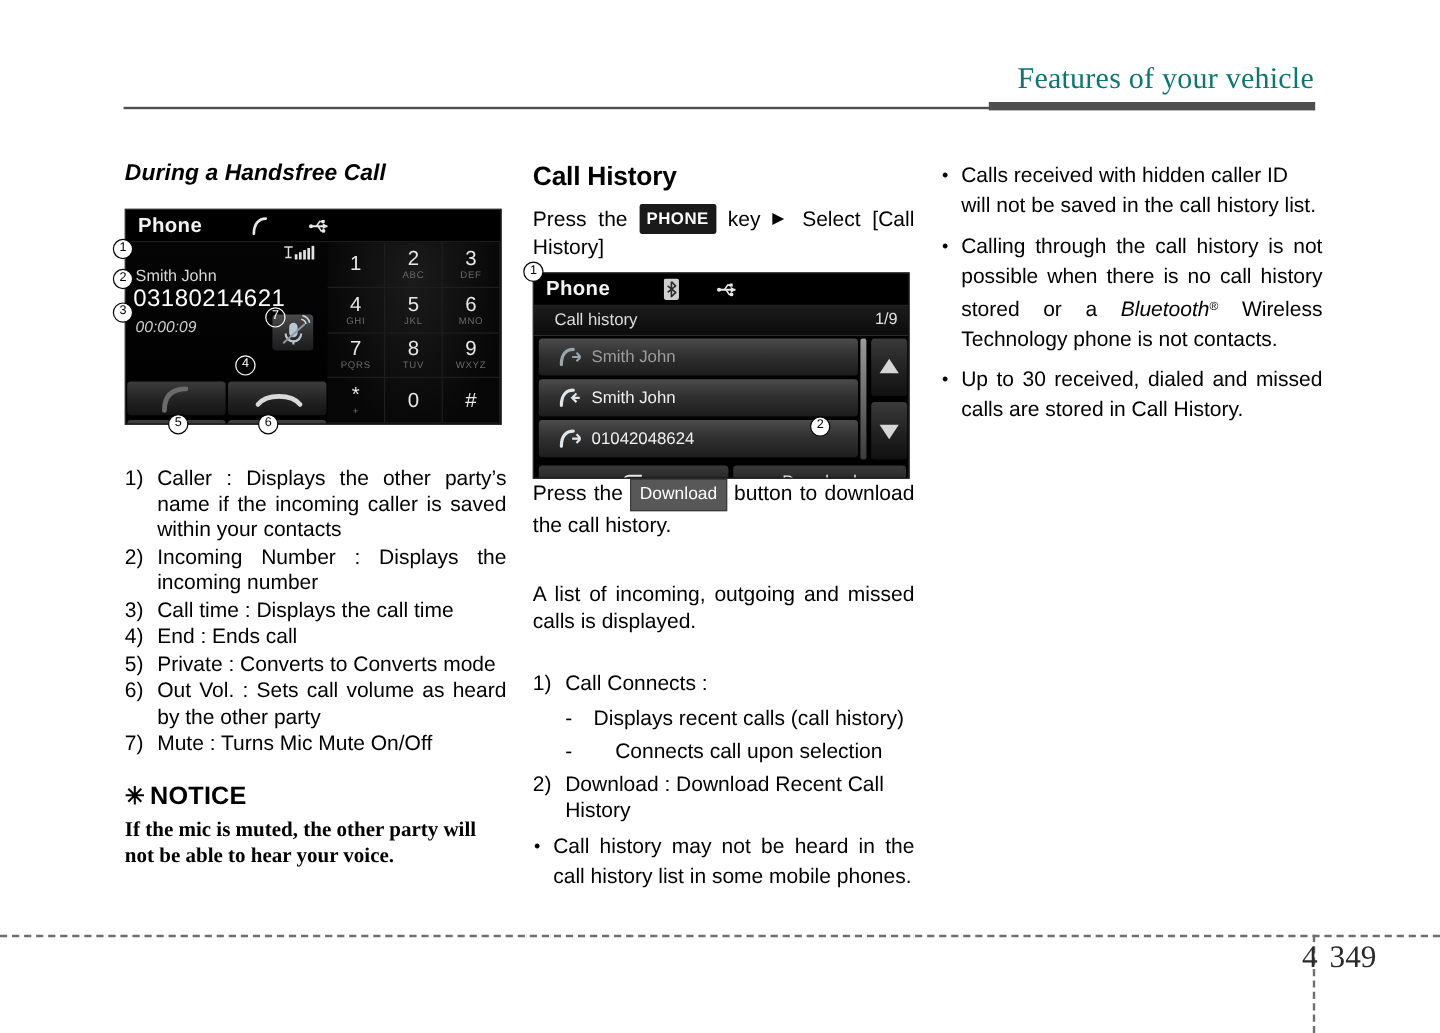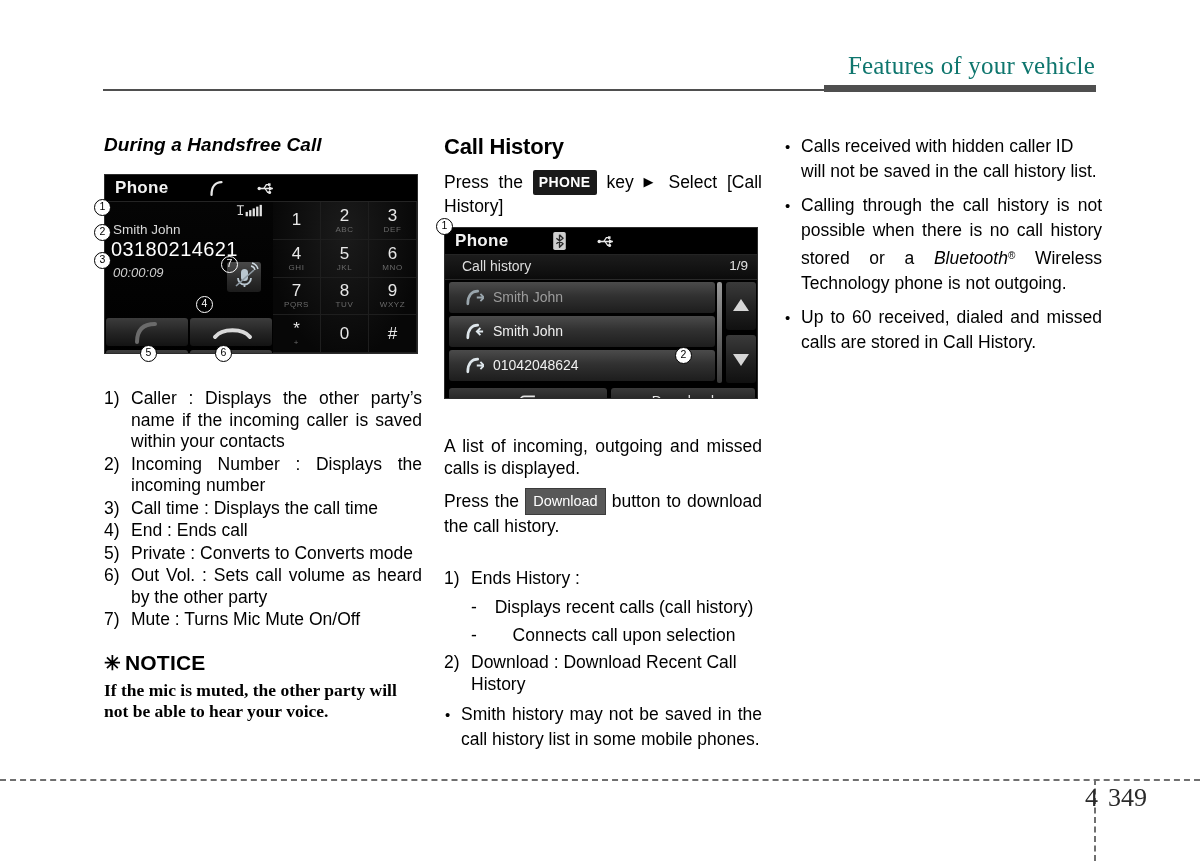--- a/index.html
+++ b/index.html
@@ -620,49 +620,49 @@
           <path d="M16 10 L10 14 L16 18 Z" fill="#e6e6e6"></path>
         </svg>
       </div>
       <div class="hu2-foot dl">Download</div>
     </div>
   </div>
 
   <div class="callout" style="left:-8px; top:84px;">1</div>
   <div class="callout" style="left:231px; top:213px;">2</div>
 
-  <p class="body" style="margin-top:36px">A list of incoming, outgoing and missed calls is displayed.</p>
-
   <p class="body">
     <span>Press the</span>
     <span class="btncap">Download</span>
     <span>button to download the call history.</span>
   </p>
 
+  <p class="body" style="margin-top:36px">A list of incoming, outgoing and missed calls is displayed.</p>
+
   <ol class="numlist" style="margin-top:27px">
-    <li class="noj" style="line-height:28px"><span class="num">1)</span><span>Ends History :</span></li>
+    <li class="noj" style="line-height:28px"><span class="num">1)</span><span>Call Connects :</span></li>
   </ol>
   <ul class="dashes">
     <li>Displays recent calls (call history)</li>
     <li>Connects call upon selection</li>
   </ul>
   <ol class="numlist" style="margin-top:3px">
     <li class="noj"><span class="num">2)</span><span>Download : Download Recent Call History</span></li>
   </ol>
 
   <ul class="bullets" style="margin-top:7px">
-    <li>Smith history may not be saved in the call history list in some mobile phones.</li>
+    <li>Call history may not be heard in the call history list in some mobile phones.</li>
   </ul>
 </div>
 
 <div class="col col-right">
   <ul class="bullets">
     <li class="noj">Calls received with hidden caller ID will not be saved in the call history list.</li>
-    <li><span>Calling through the call history is not possible when there is no call history stored or a </span><span class="italic">Bluetooth</span><span class="sup">®</span><span> Wireless Technology phone is not outgoing.</span></li>
-    <li>Up to 60 received, dialed and missed calls are stored in Call History.</li>
+    <li><span>Calling through the call history is not possible when there is no call history stored or a </span><span class="italic">Bluetooth</span><span class="sup">®</span><span> Wireless Technology phone is not contacts.</span></li>
+    <li>Up to 30 received, dialed and missed calls are stored in Call History.</li>
   </ul>
 </div>
 
 <div class="crop-h"></div>
 <div class="crop-v"></div>
 <div class="folio">
   <span class="chap">4</span>
   <span class="pg">349</span>
 </div>
 

